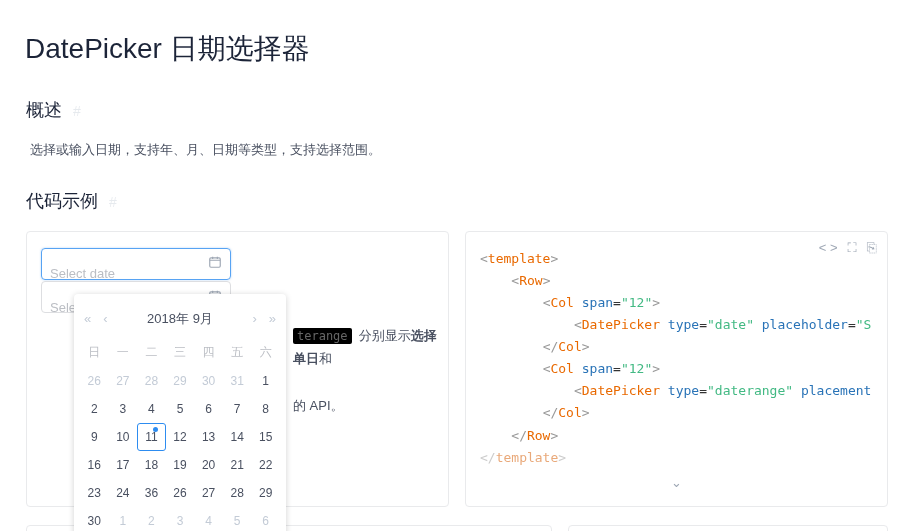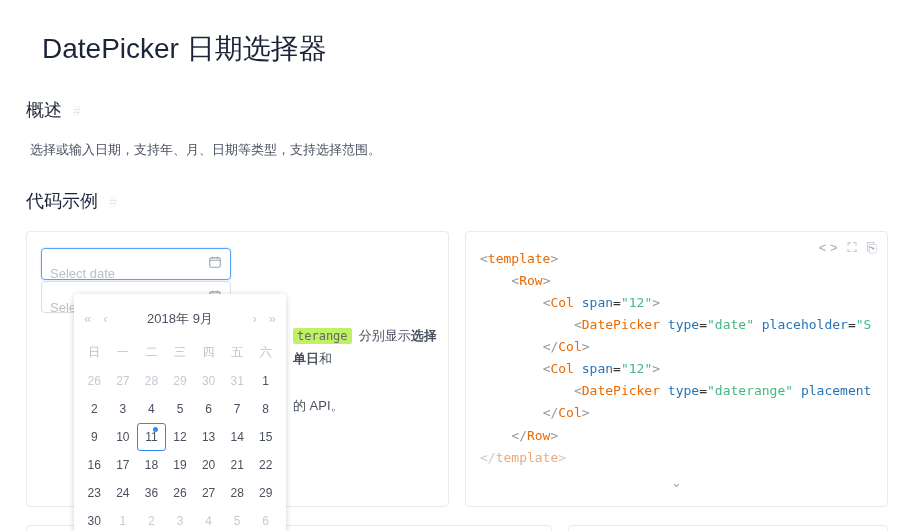--- a/index.html
+++ b/index.html
@@ -1,17 +1,17 @@
 <!DOCTYPE html>
 <html><head>
 <meta charset="utf-8">
 <style>
 * { box-sizing: border-box; margin: 0; padding: 0; }
 body { font-family: -apple-system, BlinkMacSystemFont, "Segoe UI", "PingFang SC", "Microsoft YaHei", sans-serif; background: #fff; color: #333; font-size: 14px; width: 908px; padding: 0 0 20px 0; }
-.page-title { font-size: 28px; font-weight: 400; color: #1c2438; margin: 30px 0 30px 42px; }
+.page-title { font-size: 28px; font-weight: 400; color: #1c2438; margin: 30px 0 30px 25px; }
 .section-title { font-size: 18px; font-weight: 400; color: #1c2438; margin: 0 0 18px 26px; }
 .section-desc { font-size: 13px; color: #495060; margin: 0 0 28px 30px; line-height: 1.6; }
 .anchor-icon { color: #c3cbd6; font-size: 14px; margin-left: 6px; opacity: 0.4; }
 .examples-row { display: flex; gap: 16px; margin: 0 20px 18px 26px; }
 .example-card { flex: 1; border: 1px solid #e9eaec; border-radius: 4px; padding: 16px 14px; position: relative; font-size: 13px; min-height: 50px; }
 .code-actions { position: absolute; top: 8px; right: 10px; display: flex; gap: 10px; color: #9ea7b4; font-size: 13px; }
 .code-actions span { cursor: pointer; }
 .input-date { display: inline-flex; align-items: center; border: 1px solid #dddee1; border-radius: 4px; height: 32px; padding: 0 8px; width: 190px; margin-right: 6px; font-size: 13px; color: #bbbec4; position: relative; }
 .input-date.focused { border: 1px solid #57a3f3; box-shadow: 0 0 2px rgba(87,163,243,0.5); }
 .input-date .ph { flex: 1; margin-top: 20px; }
@@ -20,21 +20,21 @@
 .cal-header { display: flex; align-items: center; justify-content: center; gap: 4px; padding: 6px 0 10px; color: #333; font-size: 13px; }
 .cal-nav { color: #c3cbd6; cursor: pointer; padding: 0 4px; font-size: 13px; user-select: none; }
 .cal-title { flex: 1; text-align: center; color: #495060; }
 .cal-grid { display: grid; grid-template-columns: repeat(7,1fr); text-align: center; font-size: 12px; }
 .cal-grid .dow { color: #bbbec4; padding: 6px 0; }
 .cal-grid .day { color: #495060; padding: 7px 0; cursor: pointer; position: relative; }
 .cal-grid .day.other { color: #c3cbd6; }
 .cal-grid .day.today { border: 1px solid #2d8cf0; border-radius: 3px; padding: 6px 0; }
 .cal-grid .day.today::after { content: ""; position: absolute; top: 3px; right: 7px; width: 5px; height: 5px; background: #2d8cf0; border-radius: 50%; }
 .desc-text { color: #495060; font-size: 13px; line-height: 1.8; }
-.desc-text .mono { background: #bef264; padding: 1px 4px; border-radius: 2px; color: #666; font-family: Consolas, monospace; font-size: 12px; }
+.desc-text .mono { background: #000000; padding: 1px 4px; border-radius: 2px; color: #666; font-family: Consolas, monospace; font-size: 12px; }
 .code-pane { font-family: Consolas, Menlo, monospace; font-size: 13px; line-height: 1.7; white-space: pre; overflow: hidden; }
 .tag-ang { color: #999; }
 .tag-name { color: #e96900; }
 .attr-name { color: #2973b7; }
 .attr-val { color: #42b983; }
 .expand-caret { text-align: center; color: #9ea7b4; font-size: 13px; margin-top: 6px; cursor: pointer; }
 .left-card { overflow: visible; }
 </style>
 </head>
 <body>

